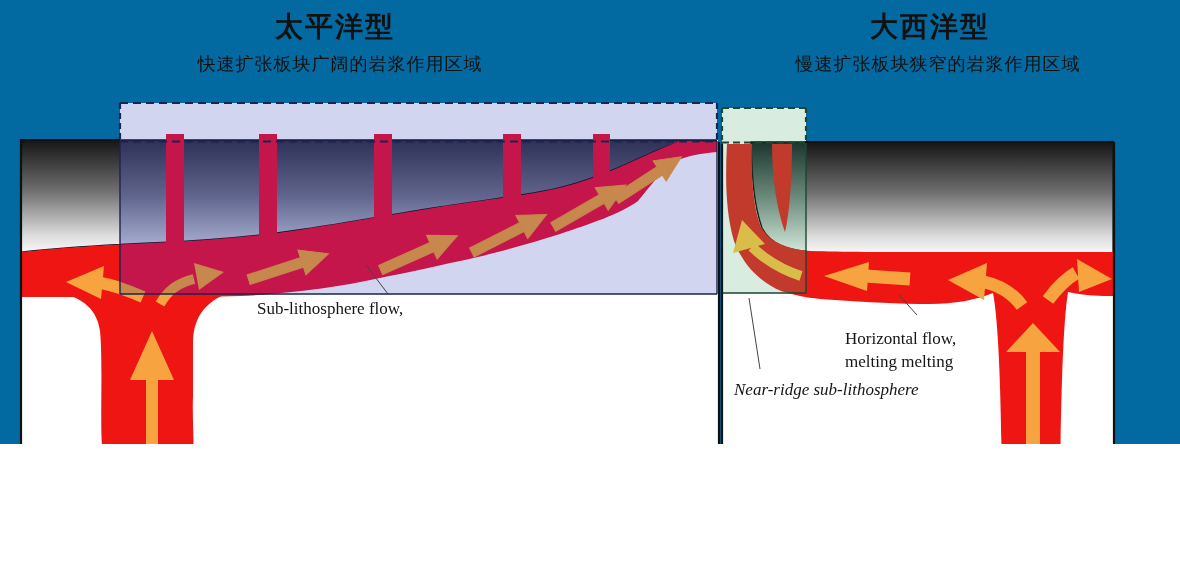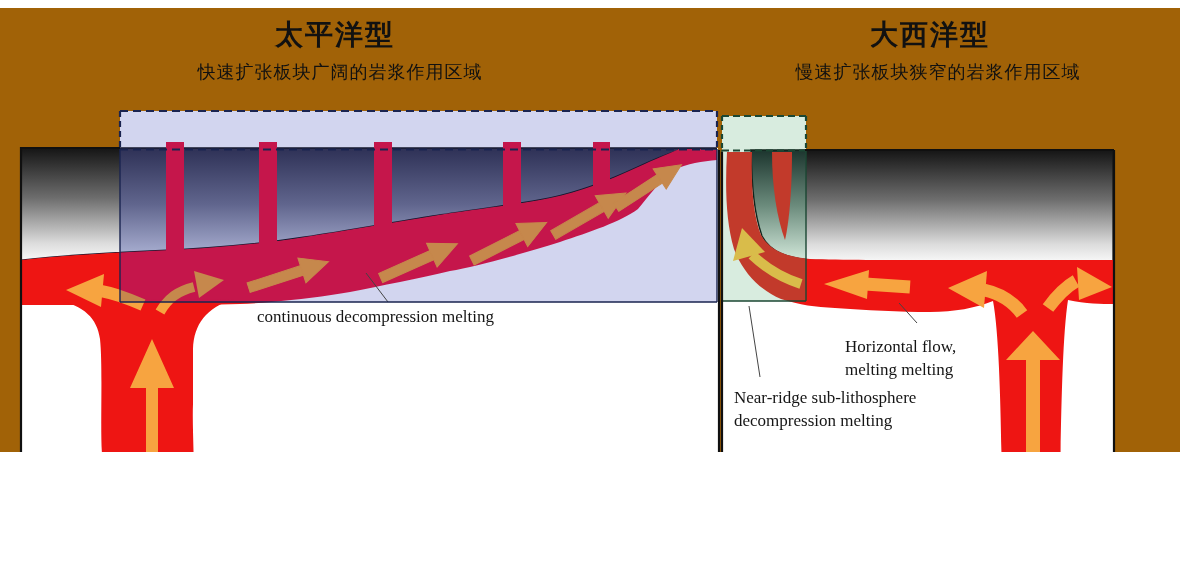--- a/index.html
+++ b/index.html
@@ -1,17 +1,17 @@
 <!DOCTYPE html>
 <html style="--red-bright: #EE1513; --red-crimson: #C5164B; --red-brick: #C23A2B; --arrow-orange: #F7A440; --arrow-tan: #C6884C; --arrow-gold: #D9BC4A; --box-lavender: #D2D5EF; --box-mint: #D8ECDF; --line-navy: #1A2450; --line-green: #1B4733; --border-black: #101010;"><head>
 <meta charset="utf-8">
 <style>
   html,body{margin:0;padding:0;background:#ffffff;}
-  #stage{position:relative;width:1180px;height:444px;background:#a16207;overflow:hidden;
-         font-family:"Liberation Sans",sans-serif;color:#111;margin-top:8px;}
+  #stage{position:relative;width:1180px;height:444px;background:#0369a1;overflow:hidden;
+         font-family:"Liberation Sans",sans-serif;color:#111;}
   #diagram-svg{position:absolute;left:0;top:0;width:1180px;height:580px;}
   .txt{position:absolute;white-space:nowrap;}
   .panel-title{font-size:28px;font-weight:bold;text-align:center;letter-spacing:2px;}
   .panel-subtitle{font-size:18px;text-align:center;letter-spacing:1px;}
   .eng-label{font-family:"Liberation Serif",serif;font-size:17px;line-height:23px;color:#151515;}
   .caption{font-size:23px;text-align:center;letter-spacing:1px;line-height:28px;}
 </style>
 </head>
 <body>
 
@@ -188,27 +188,26 @@
       <path d="M722,144 V481 M721,480 H1114 M1114,142 V481 M805,142 H1114"></path>
     </g>
   </svg>
 
   <div class="txt panel-title" style="left:180px;top:8px;width:310px;">太平洋型</div>
   <div class="txt panel-subtitle" style="left:130px;top:52px;width:420px;">快速扩张板块广阔的岩浆作用区域</div>
   <div class="txt panel-title" style="left:775px;top:8px;width:310px;">大西洋型</div>
   <div class="txt panel-subtitle" style="left:718px;top:52px;width:440px;">慢速扩张板块狭窄的岩浆作用区域</div>
 
   <div class="txt eng-label" style="left:257px;top:297px;">
-    <div>continuous decompression melting</div>
+    <div>Sub-lithosphere flow,</div>
   </div>
   <div class="txt eng-label" style="left:845px;top:327px;">
     <div>Horizontal flow,</div>
     <div>melting melting</div>
   </div>
-  <div class="txt eng-label" style="left:734px;top:378px;">
+  <div class="txt eng-label" style="left:734px;top:378px;font-style:italic;">
     <div>Near-ridge sub-lithosphere</div>
-    <div>decompression melting</div>
   </div>
 
   <div class="txt caption" style="left:755px;top:503px;width:420px;">
   </div>
 
 </div>
 
 </body></html>

